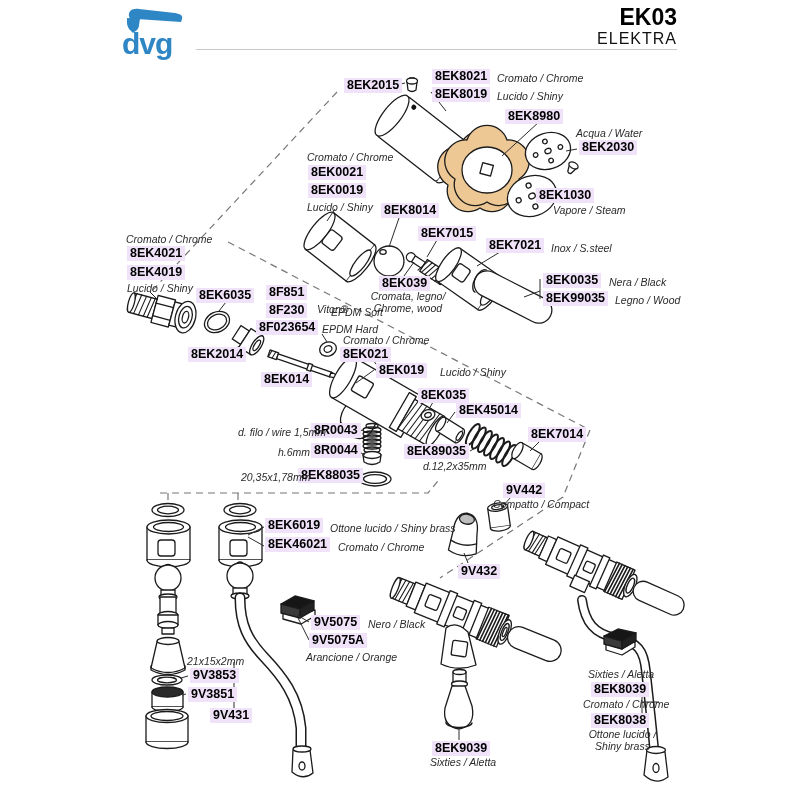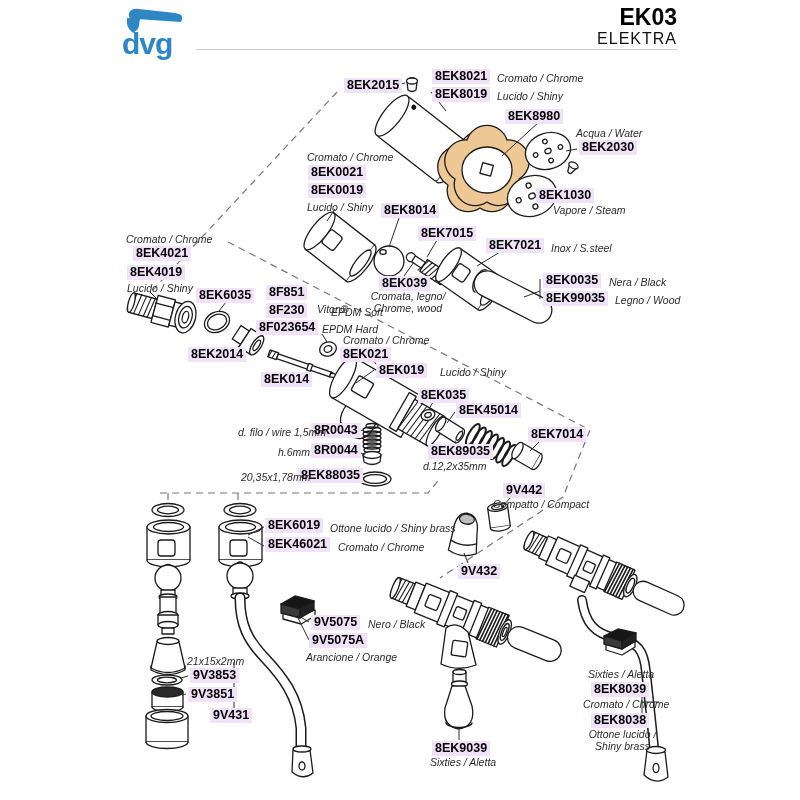--- a/index.html
+++ b/index.html
@@ -402,37 +402,37 @@
   <div class="code" style="left:579px;top:140px">8EK2030</div>
   <div class="code" style="left:536px;top:188px">8EK1030</div>
   <div class="code" style="left:308px;top:165px">8EK0021</div>
   <div class="code" style="left:308px;top:183px">8EK0019</div>
   <div class="code" style="left:381px;top:203px">8EK8014</div>
   <div class="code" style="left:418px;top:226px">8EK7015</div>
   <div class="code" style="left:486px;top:238px">8EK7021</div>
   <div class="code" style="left:379px;top:276px">8EK039</div>
   <div class="code" style="left:543px;top:273px">8EK0035</div>
   <div class="code" style="left:543px;top:291px">8EK99035</div>
-  <div class="code" style="left:133px;top:246px">8EK4021</div>
+  <div class="code" style="left:127px;top:246px">8EK4021</div>
   <div class="code" style="left:127px;top:265px">8EK4019</div>
   <div class="code" style="left:196px;top:288px">8EK6035</div>
   <div class="code" style="left:266px;top:285px">8F851</div>
   <div class="code" style="left:266px;top:303px">8F230</div>
   <div class="code" style="left:256px;top:320px">8F023654</div>
   <div class="code" style="left:188px;top:347px">8EK2014</div>
   <div class="code" style="left:261px;top:372px">8EK014</div>
   <div class="code" style="left:340px;top:347px">8EK021</div>
   <div class="code" style="left:376px;top:363px">8EK019</div>
   <div class="code" style="left:418px;top:388px">8EK035</div>
   <div class="code" style="left:456px;top:403px">8EK45014</div>
   <div class="code" style="left:528px;top:427px">8EK7014</div>
   <div class="code" style="left:311px;top:423px">8R0043</div>
   <div class="code" style="left:311px;top:443px">8R0044</div>
   <div class="code" style="left:298px;top:468px">8EK88035</div>
-  <div class="code" style="left:428px;top:444px">8EK89035</div>
+  <div class="code" style="left:404px;top:444px">8EK89035</div>
   <div class="code" style="left:503px;top:483px">9V442</div>
   <div class="code" style="left:265px;top:518px">8EK6019</div>
   <div class="code" style="left:265px;top:537px">8EK46021</div>
   <div class="code" style="left:311px;top:615px">9V5075</div>
   <div class="code" style="left:309px;top:633px">9V5075A</div>
   <div class="code" style="left:458px;top:564px">9V432</div>
   <div class="code" style="left:190px;top:668px">9V3853</div>
   <div class="code" style="left:188px;top:687px">9V3851</div>
   <div class="code" style="left:210px;top:708px">9V431</div>
   <div class="code" style="left:432px;top:741px">8EK9039</div>

